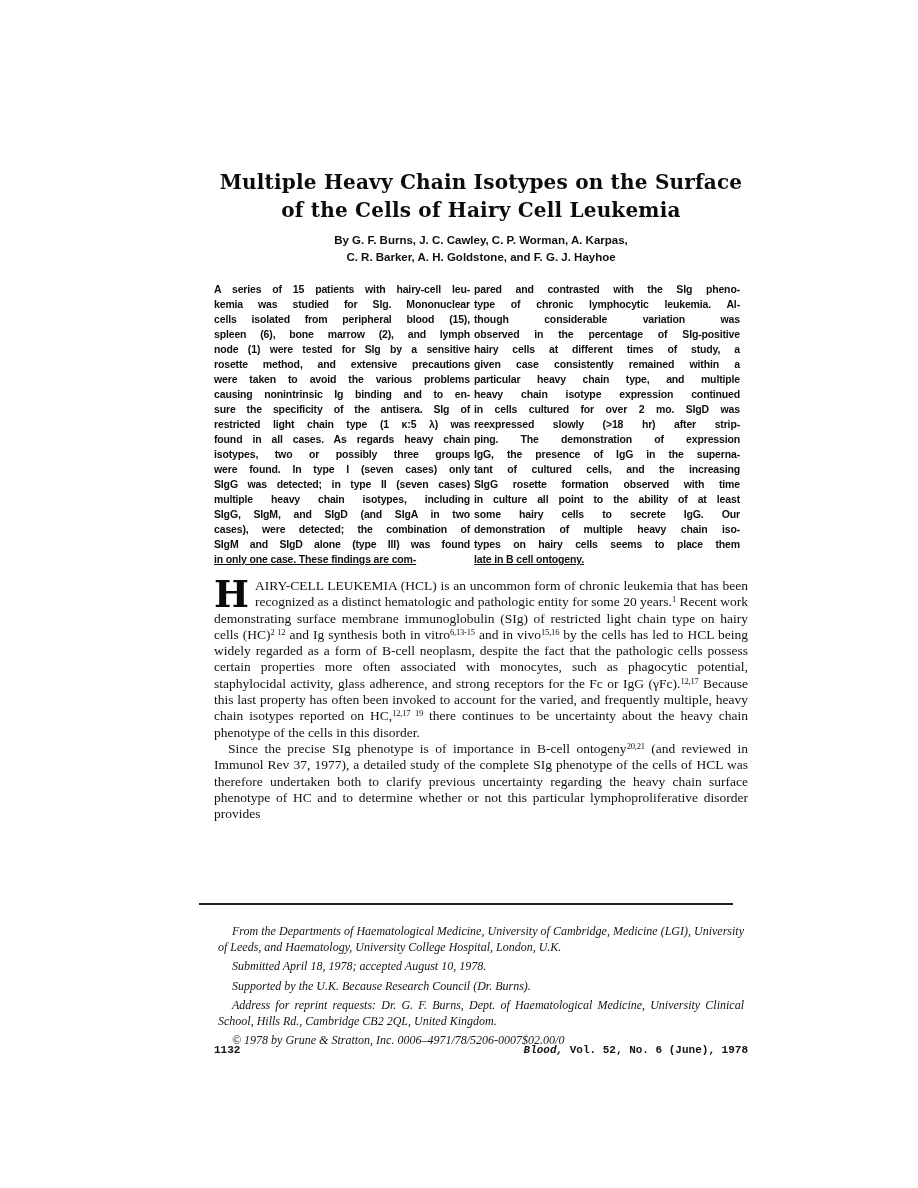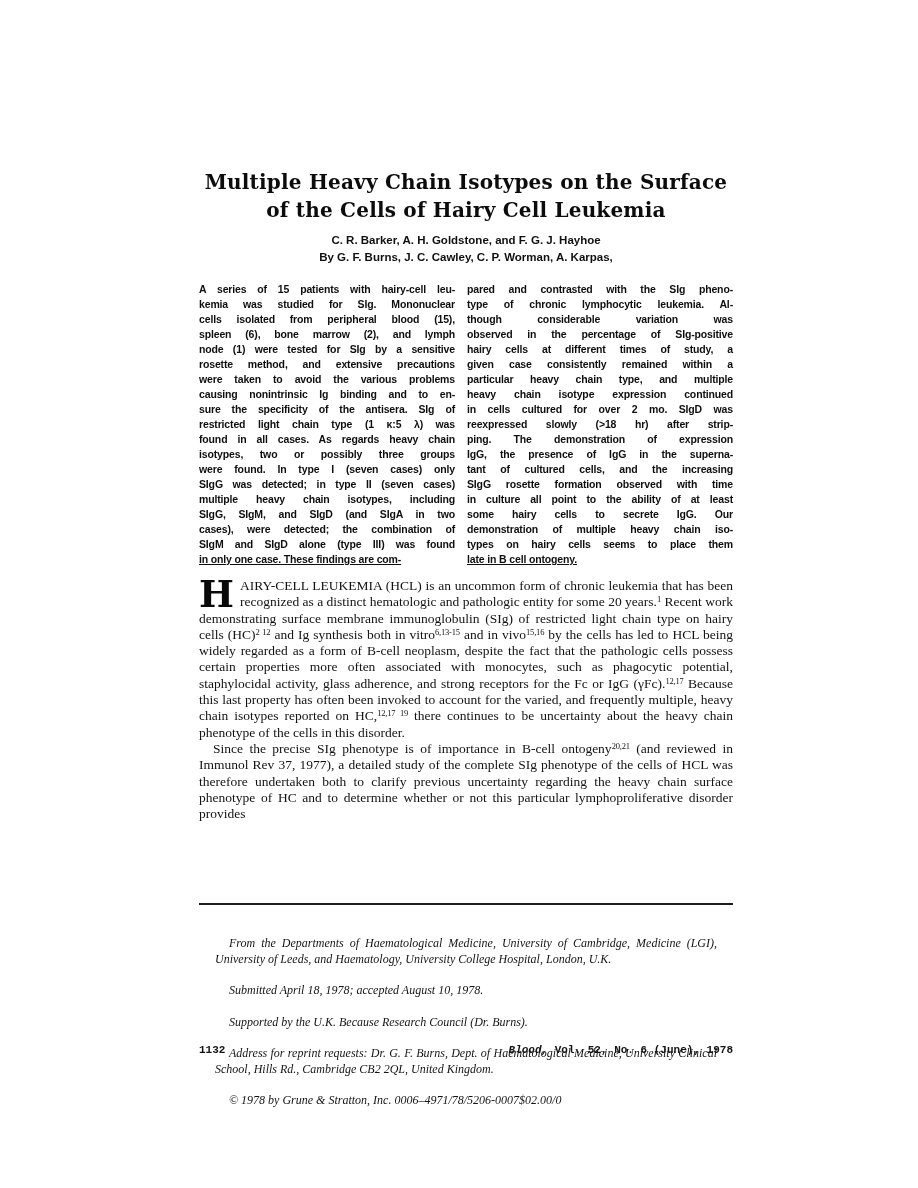--- a/index.html
+++ b/index.html
@@ -1,30 +1,30 @@
 <!DOCTYPE html>
 <html><head>
 <meta charset="utf-8">
 <style>
   html,body{margin:0;padding:0;}
   body{
     width:918px;height:1188px;background:#ffffff;position:relative;
     font-family:"Liberation Serif",serif;color:#161616;overflow:hidden;
   }
-  .content{position:absolute;left:199px;width:534px;}
+  .content{position:absolute;left:214px;width:534px;}
   #title{
     top:168px;text-align:center;font-weight:bold;font-size:20px;line-height:28px;
     font-family:"DejaVu Serif","Liberation Serif",serif;color:#0c0c0c;letter-spacing:.2px;
   }
   #byline{
     top:232px;text-align:center;font-family:"Liberation Sans",sans-serif;
     font-weight:bold;font-size:11.5px;line-height:17px;color:#101010;
   }
   #abstract{
-    top:282px;display:flex;gap:12px;
+    top:282px;display:flex;gap:4px;
     font-family:"Liberation Sans",sans-serif;font-weight:bold;
     font-size:10.5px;line-height:15px;letter-spacing:-.15px;color:#0f0f0f;
   }
   .abs-col-left{width:256px;}
   .abs-col-right{width:266px;}
   .abs-line{text-align:justify;text-align-last:justify;white-space:normal;}
   .abs-col .abs-line:last-child{text-align-last:left;text-decoration:underline;}
   #body-text{
     top:578px;font-size:13.5px;line-height:16.3px;text-align:justify;color:#121212;
   }
@@ -33,37 +33,37 @@
   .drop-cap{
     float:left;font-size:37px;line-height:29px;font-weight:bold;
     margin:2px 6px 0 0;font-family:"DejaVu Serif","Liberation Serif",serif;color:#0a0a0a;
   }
   sup{font-size:8.5px;line-height:0;vertical-align:4px;letter-spacing:-.2px;}
   .rule{position:absolute;left:199px;width:534px;top:903px;height:2px;background:#1f1f1f;}
   #footnote{
     top:920px;font-size:12px;font-style:italic;line-height:15.5px;
     text-align:justify;color:#141414;
   }
-  #footnote p{margin:16px;text-indent:14px;}
+  #footnote p{margin:4px;text-indent:14px;}
   #footer{
     top:1044px;display:flex;justify-content:space-between;align-items:baseline;
     font-family:Liberation Mono, monospace;font-weight:bold;font-size:11px;color:#131313;
   }
 </style>
 </head>
 <body>
 
 <div class="content" id="title">
   <div>Multiple Heavy Chain Isotypes on the Surface</div>
   <div>of the Cells of Hairy Cell Leukemia</div>
 </div>
 
 <div class="content" id="byline">
+  <div>By G. F. Burns, J. C. Cawley, C. P. Worman, A. Karpas,</div>
   <div>C. R. Barker, A. H. Goldstone, and F. G. J. Hayhoe</div>
-  <div>By G. F. Burns, J. C. Cawley, C. P. Worman, A. Karpas,</div>
 </div>
 
 <div class="content" id="abstract">
   <div class="abs-col abs-col-left">
       <div class="abs-line">A series of 15 patients with hairy-cell leu-</div>
       <div class="abs-line">kemia was studied for SIg. Mononuclear</div>
       <div class="abs-line">cells isolated from peripheral blood (15),</div>
       <div class="abs-line">spleen (6), bone marrow (2), and lymph</div>
       <div class="abs-line">node (1) were tested for SIg by a sensitive</div>
       <div class="abs-line">rosette method, and extensive precautions</div>

